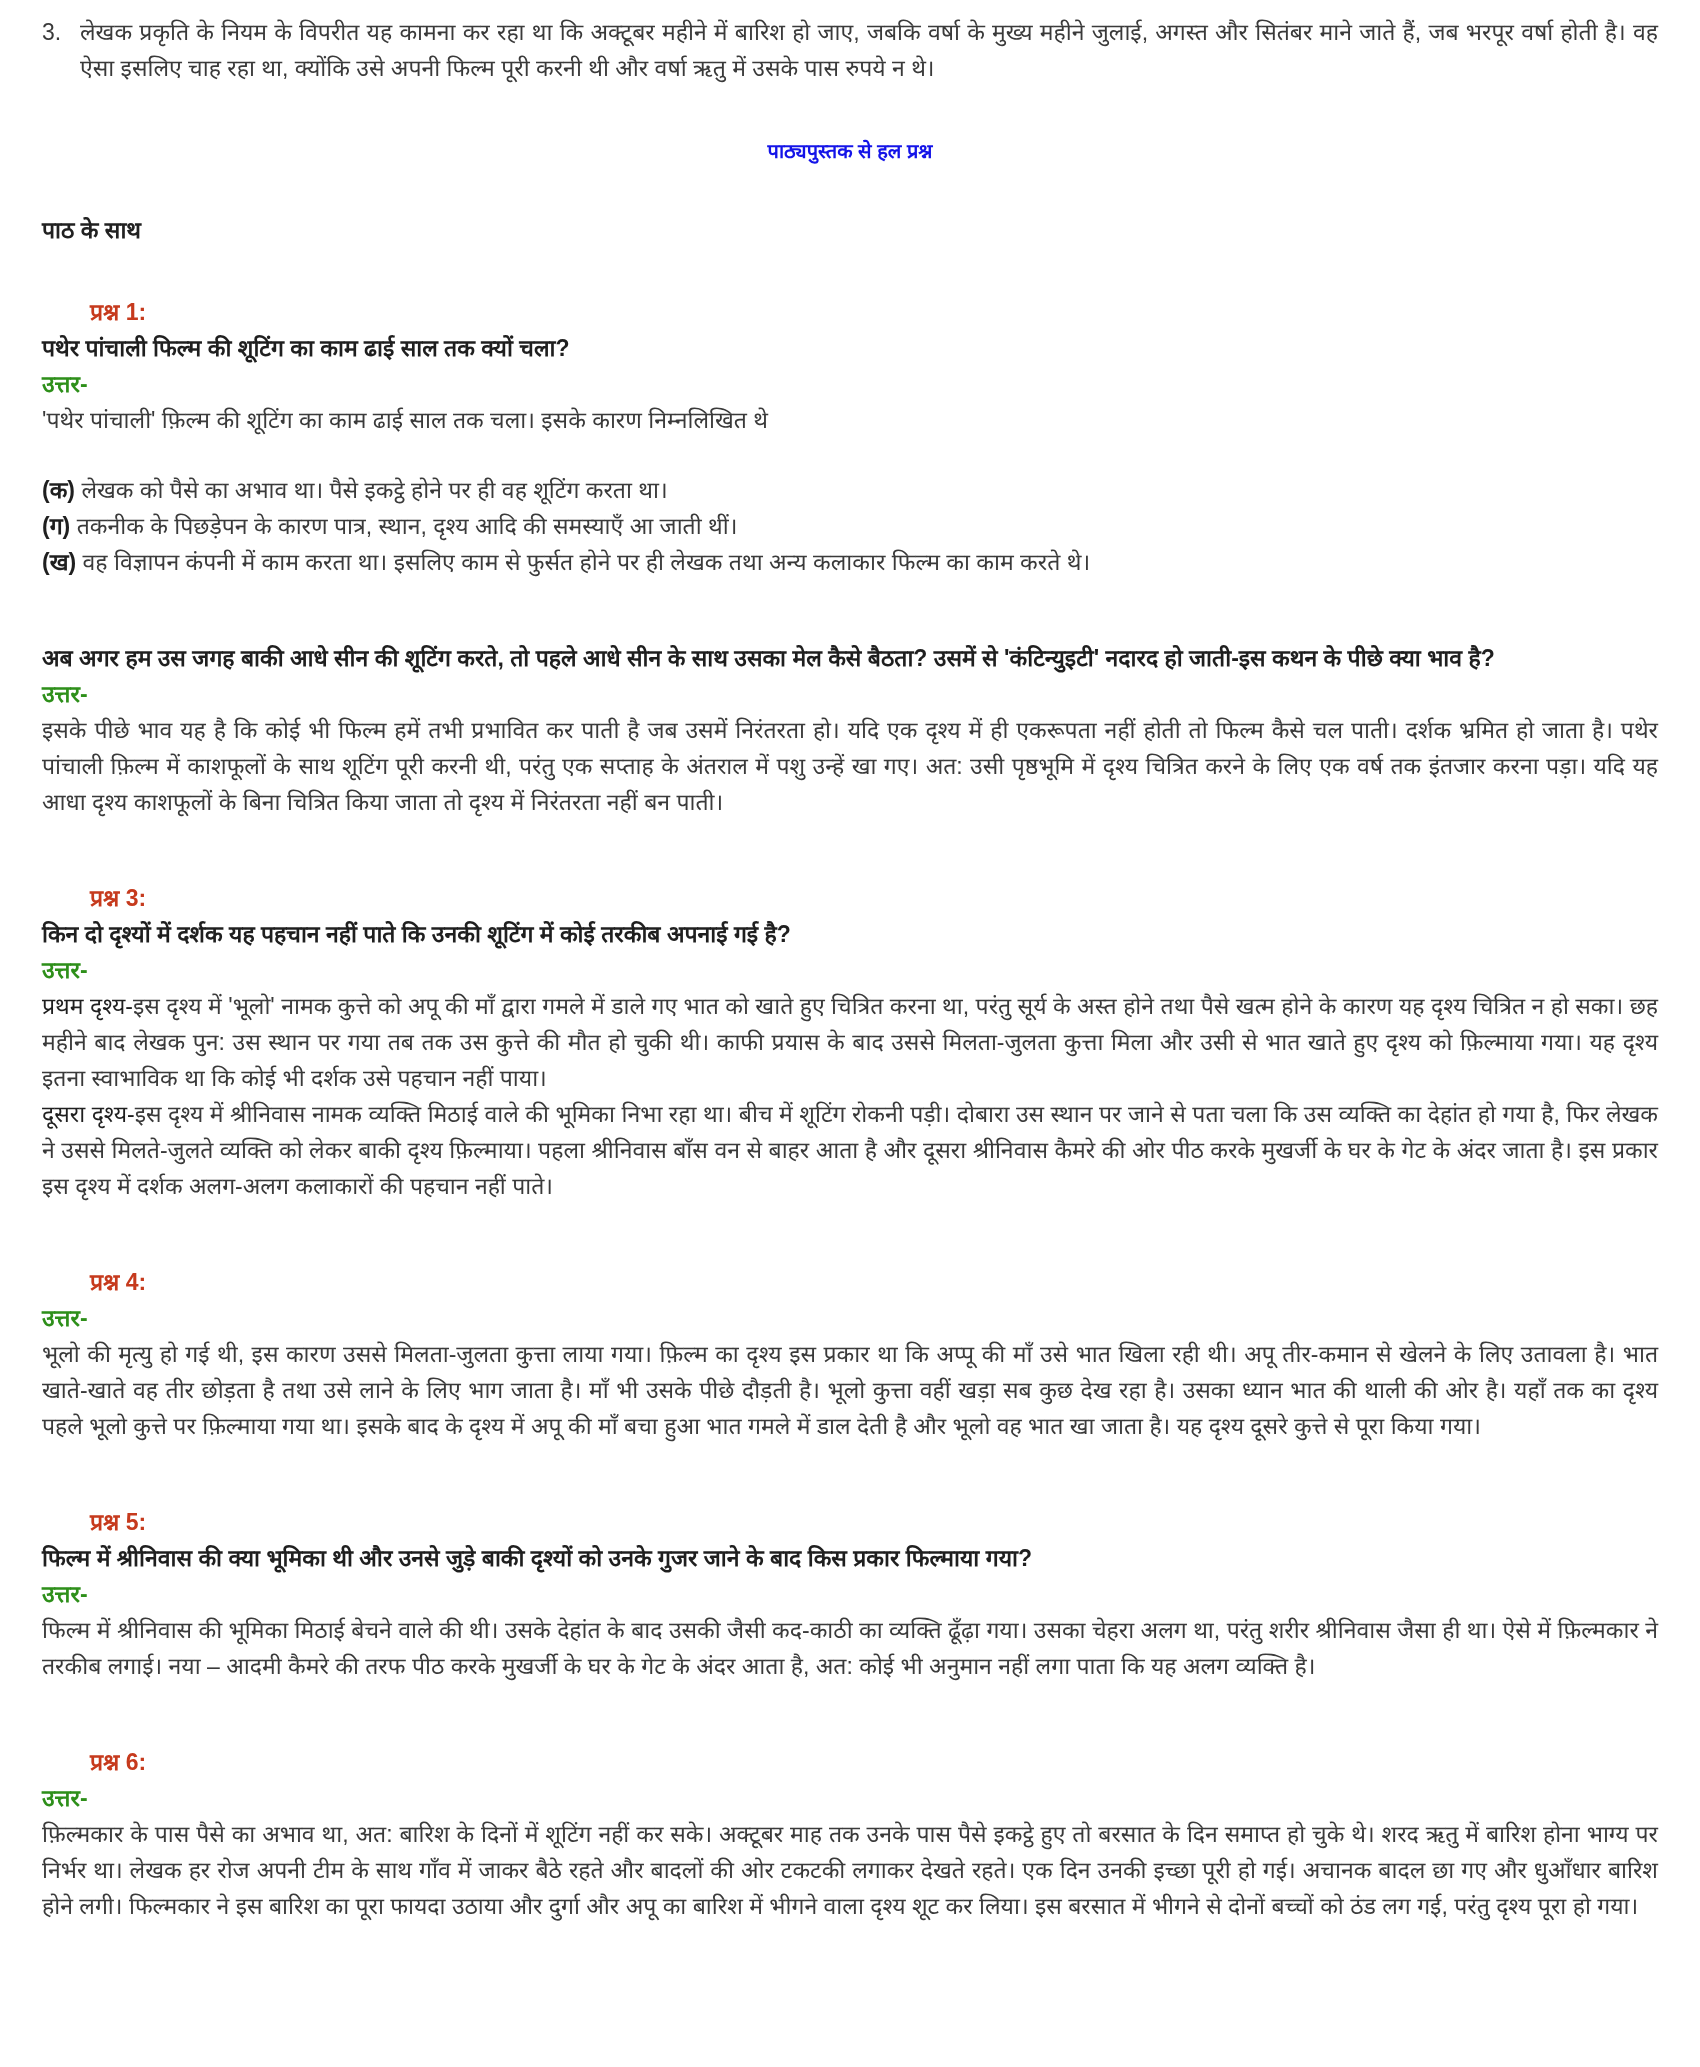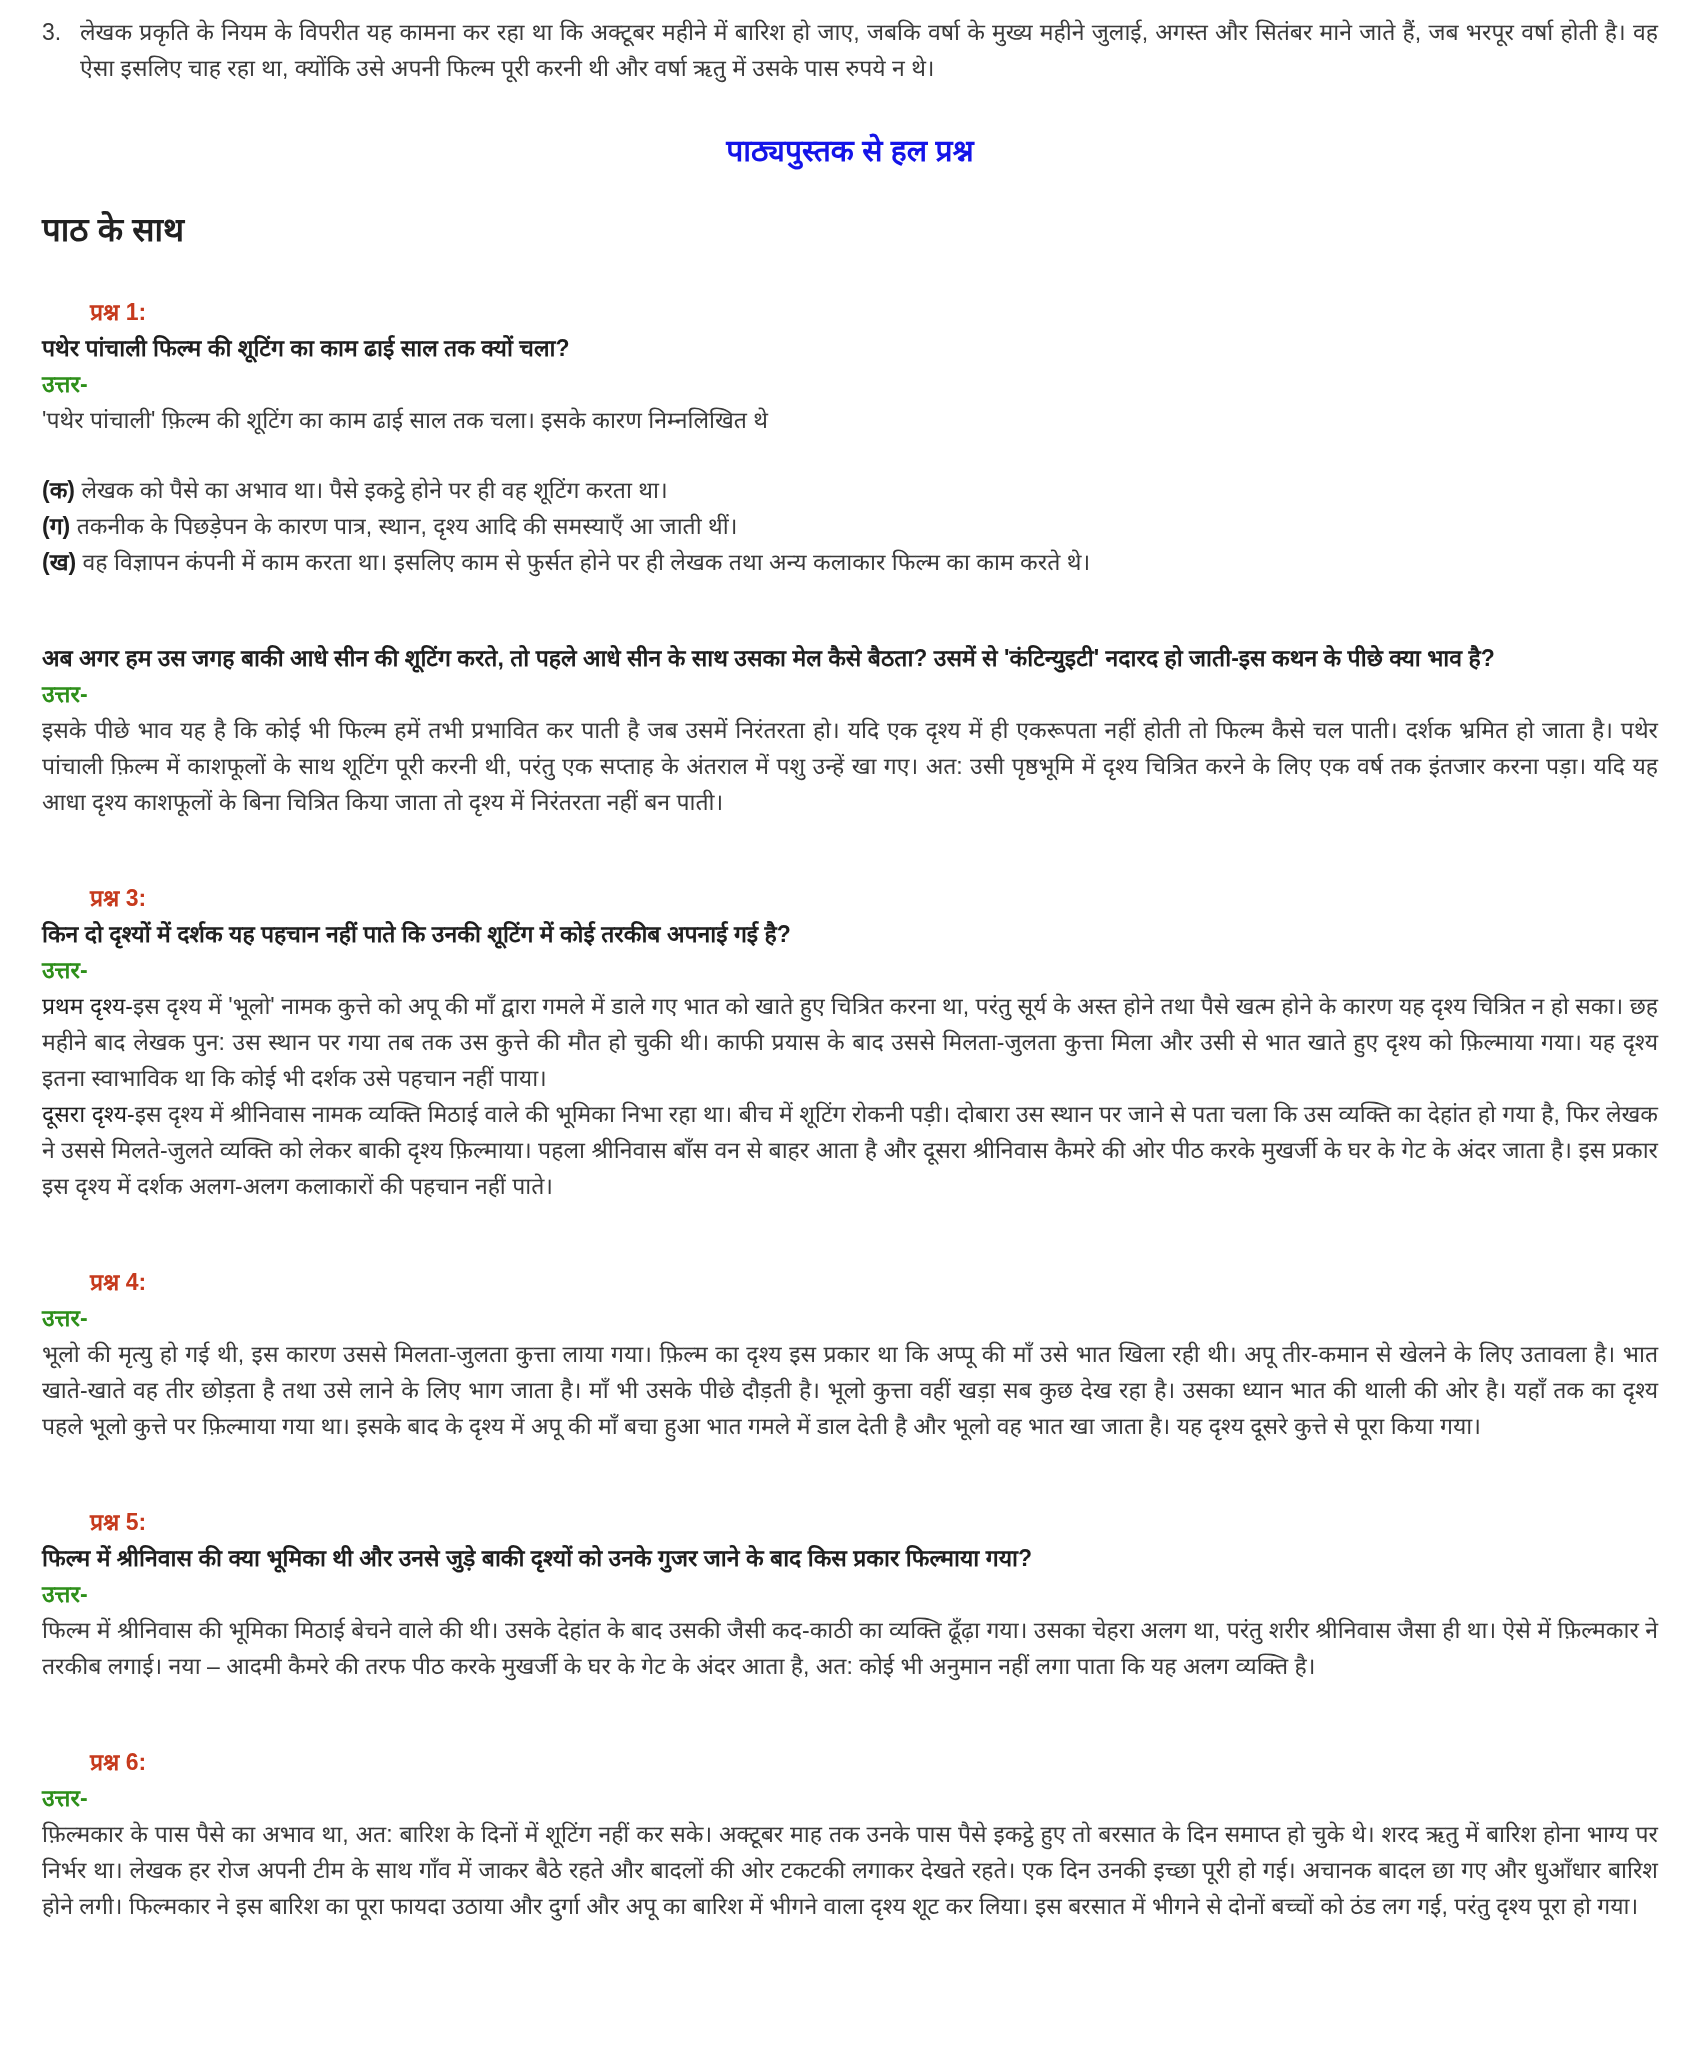--- a/index.html
+++ b/index.html
@@ -16,25 +16,25 @@
     width:1700px;height:2067px;overflow:hidden;
     font-family:"Liberation Sans","DejaVu Sans",sans-serif;
     font-size:23px;line-height:36px;color:var(--body-text);
     padding:14px 42px 0 42px;
   }
   .intro-item{display:flex;align-items:flex-start;}
   .intro-item .num{flex:0 0 38px;color:var(--body-text);}
   .intro-item .txt{flex:1;text-align:justify;}
   .main-heading{
     text-align:center;color:var(--accent-blue);
-    font-size:30px;font-weight:bold;line-height:42px;
+    font-size:20px;font-weight:bold;line-height:42px;
     margin-top:44px;
   }
   .section-heading{
-    font-size:33px;font-weight:bold;color:var(--heading-text);
+    font-size:23px;font-weight:bold;color:var(--heading-text);
     line-height:44px;margin-top:36px;
   }
   .qa-block{margin-top:60px;}
   .qa-block.first{margin-top:42px;}
   .q-label{color:var(--q-label);font-weight:bold;margin-left:48px;}
   .q-text{color:var(--question-text);font-weight:bold;text-align:justify;}
   .a-label{color:var(--ans-label);font-weight:bold;}
   .a-text{text-align:justify;}
   .a-points{margin-top:34px;}
   .pt-marker{font-weight:bold;color:var(--question-text);}

